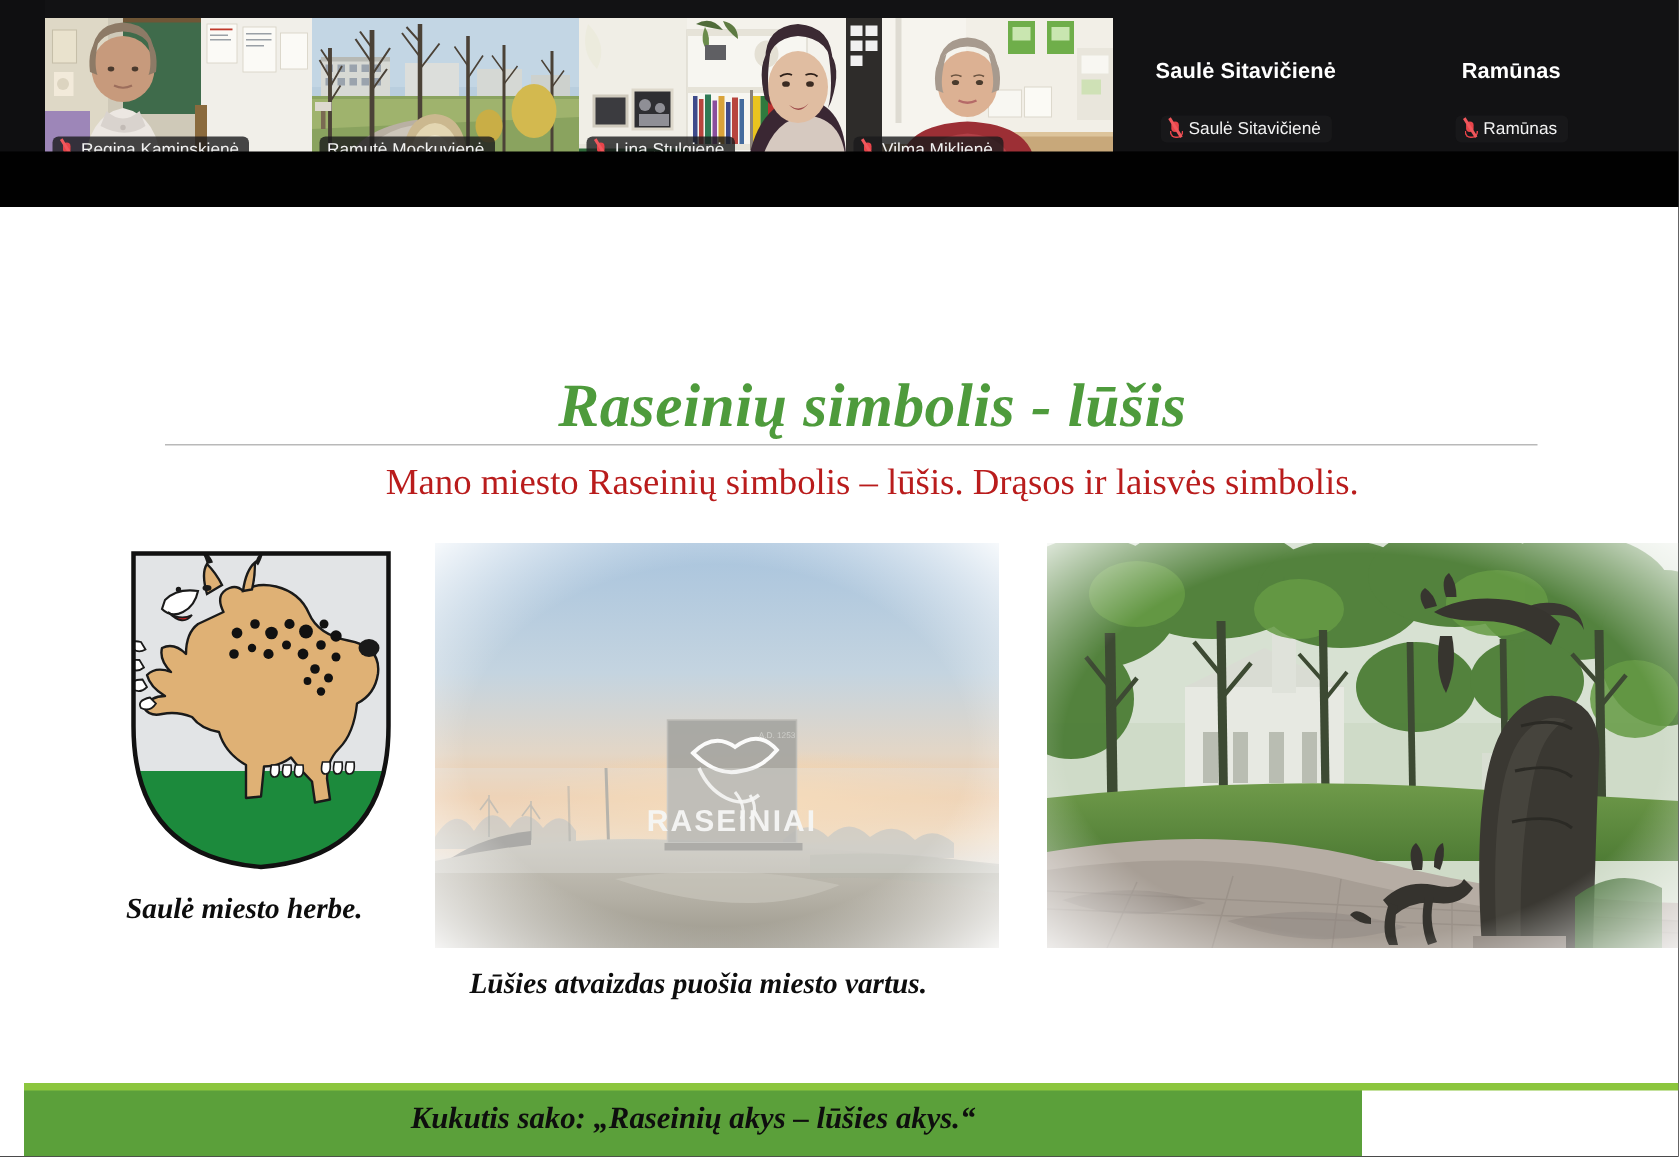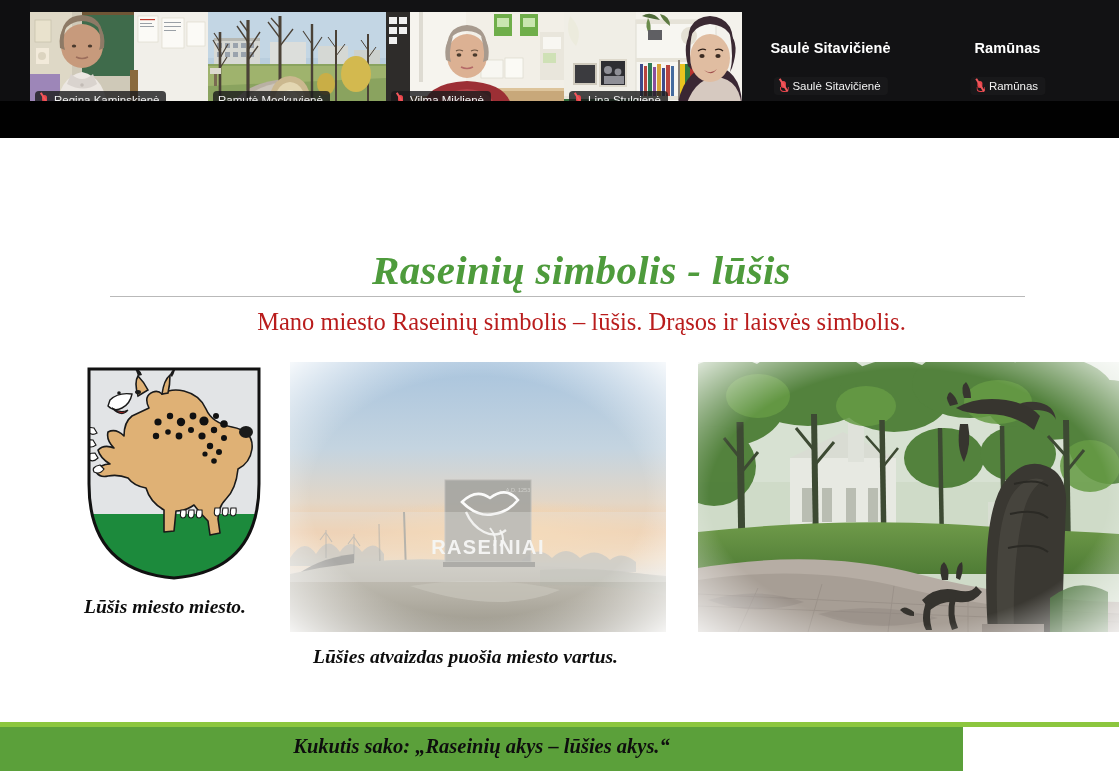--- a/index.html
+++ b/index.html
@@ -210,23 +210,23 @@
     top: 224px;
     width: 421px;
     height: 270px;
     overflow: hidden;
   }
   .park-caption { left: 756px; top: 508px; }
 
   
   .banner {
     position: absolute;
-    left: 0;
+    left: 16px;
     top: 584px;
-    width: 963px;
+    width: 892px;
     height: 49px;
     background: #5ba03a;
   }
   .banner-top-strip {
     position: absolute;
     left: 0; top: 0;
     width: 1119px;
     height: 5px;
     background: #8cc63e;
   }
@@ -339,69 +339,20 @@
           <ellipse cx="118" cy="72" rx="9" ry="11" fill="#c9ae46"></ellipse>
           <rect x="6" y="60" width="3" height="14" fill="#7a6a52"></rect>
           <rect x="2" y="56" width="11" height="6" fill="#ddd9cf"></rect>
           <path d="M60 101 q0 -36 22 -37 q22 1 22 37 z" fill="#cbb88f"></path>
           <path d="M64 101 q2 -30 18 -31 q16 1 18 31 z" fill="#e3d6b2"></path>
           <path d="M70 101 q1 -22 12 -23 q11 1 12 23 z" fill="#efe6c9"></path>
         </svg>
       </div>
       <div class="name-pill">
         <span class="nm">Ramutė Mockuvienė</span>
-      </div>
-    </div>
-
-    <div class="tile tile-video">
-      <div class="scene">
-        <svg width="178" height="101" viewBox="0 0 178 101" preserveAspectRatio="none">
-          <rect x="0" y="0" width="178" height="101" fill="#efece4"></rect>
-          <rect x="0" y="0" width="24" height="101" fill="#2e2c2a"></rect>
-          <g fill="#f0f0f0">
-            <rect x="3" y="5" width="8" height="7"></rect>
-              <rect x="13" y="5" width="8" height="7"></rect>
-            <rect x="3" y="15" width="8" height="7"></rect>
-              <rect x="13" y="15" width="8" height="7"></rect>
-            <rect x="3" y="25" width="8" height="7"></rect>
-          </g>
-          <rect x="24" y="0" width="56" height="101" fill="#f6f4ee"></rect>
-          <rect x="33" y="0" width="4" height="70" fill="#dedbd2"></rect>
-          <rect x="80" y="0" width="98" height="101" fill="#f2efe7"></rect>
-          <rect x="108" y="2" width="18" height="22" fill="#6fae4a"></rect>
-          <rect x="111" y="6" width="12" height="9" fill="#c9e6b0"></rect>
-          <rect x="134" y="2" width="18" height="22" fill="#6fae4a"></rect>
-          <rect x="137" y="6" width="12" height="9" fill="#c9e6b0"></rect>
-          <rect x="154" y="20" width="24" height="48" fill="#e9e6dc"></rect>
-          <rect x="157" y="25" width="18" height="12" fill="#f8f7f2"></rect>
-          <rect x="157" y="41" width="13" height="10" fill="#cfe1b6"></rect>
-          <rect x="95" y="48" width="22" height="18" fill="#f8f7f2" stroke="#ddd9cd" stroke-width="0.7"></rect>
-          <rect x="119" y="46" width="18" height="20" fill="#fbfaf5" stroke="#ddd9cd" stroke-width="0.7"></rect>
-          <rect x="80" y="76" width="98" height="25" fill="#c8a87a"></rect>
-          <rect x="80" y="76" width="98" height="3" fill="#ddc49b"></rect>
-          <rect x="24" y="84" width="56" height="17" fill="#bb9b6f"></rect>
-          <path d="M36 101 q0 -30 45 -32 q45 2 45 32 z" fill="#9c2f35"></path>
-          <path d="M52 101 q0 -22 29 -24 q29 2 29 24 z" fill="#b24047"></path>
-          <ellipse cx="81" cy="44" rx="20" ry="22" fill="#dcb193"></ellipse>
-          <path d="M61 42 q-1 -22 20 -23 q21 1 20 23 q2 -28 -20 -29 q-22 1 -20 29 z" fill="#a79a8e"></path>
-          <path d="M60 48 q-3 -18 7 -24 q-5 18 -2 26 z" fill="#a79a8e"></path>
-          <path d="M102 48 q3 -18 -7 -24 q5 18 2 26 z" fill="#a79a8e"></path>
-          <ellipse cx="73" cy="43" rx="2.4" ry="1.7" fill="#4a3b2d"></ellipse>
-          <ellipse cx="89" cy="43" rx="2.4" ry="1.7" fill="#4a3b2d"></ellipse>
-          <path d="M70 39 q3 -2 7 0 M85 39 q4 -2 7 0" stroke="#6b5441" stroke-width="1.1" fill="none"></path>
-          <path d="M75 55 q6 3 12 0" stroke="#b56a68" stroke-width="1.6" fill="none"></path>
-        </svg>
-      </div>
-      <div class="name-pill">
-        <span class="mic-muted">
-          <span class="body"></span>
-            <span class="stand"></span>
-            <span class="slash"></span>
-        </span>
-        <span class="nm">Vilma Miklienė</span>
       </div>
     </div>
 
     <div class="tile tile-video">
       <div class="scene">
         <svg width="178" height="101" viewBox="0 0 178 101" preserveAspectRatio="none">
           <rect x="0" y="0" width="178" height="101" fill="#f4f2ec"></rect>
           <rect x="0" y="0" width="72" height="101" fill="#f0eee6"></rect>
           <path d="M6 4 q14 14 6 30 q-12 -12 -6 -30 z" fill="#ecebdd"></path>
           <rect x="72" y="8" width="80" height="93" fill="#f7f6f1" stroke="#dedbd1" stroke-width="1"></rect>
@@ -451,20 +402,69 @@
       <div class="name-pill">
         <span class="mic-muted">
           <span class="body"></span>
             <span class="stand"></span>
             <span class="slash"></span>
         </span>
         <span class="nm">Lina Stulgienė</span>
       </div>
     </div>
 
+    <div class="tile tile-video">
+      <div class="scene">
+        <svg width="178" height="101" viewBox="0 0 178 101" preserveAspectRatio="none">
+          <rect x="0" y="0" width="178" height="101" fill="#efece4"></rect>
+          <rect x="0" y="0" width="24" height="101" fill="#2e2c2a"></rect>
+          <g fill="#f0f0f0">
+            <rect x="3" y="5" width="8" height="7"></rect>
+              <rect x="13" y="5" width="8" height="7"></rect>
+            <rect x="3" y="15" width="8" height="7"></rect>
+              <rect x="13" y="15" width="8" height="7"></rect>
+            <rect x="3" y="25" width="8" height="7"></rect>
+          </g>
+          <rect x="24" y="0" width="56" height="101" fill="#f6f4ee"></rect>
+          <rect x="33" y="0" width="4" height="70" fill="#dedbd2"></rect>
+          <rect x="80" y="0" width="98" height="101" fill="#f2efe7"></rect>
+          <rect x="108" y="2" width="18" height="22" fill="#6fae4a"></rect>
+          <rect x="111" y="6" width="12" height="9" fill="#c9e6b0"></rect>
+          <rect x="134" y="2" width="18" height="22" fill="#6fae4a"></rect>
+          <rect x="137" y="6" width="12" height="9" fill="#c9e6b0"></rect>
+          <rect x="154" y="20" width="24" height="48" fill="#e9e6dc"></rect>
+          <rect x="157" y="25" width="18" height="12" fill="#f8f7f2"></rect>
+          <rect x="157" y="41" width="13" height="10" fill="#cfe1b6"></rect>
+          <rect x="95" y="48" width="22" height="18" fill="#f8f7f2" stroke="#ddd9cd" stroke-width="0.7"></rect>
+          <rect x="119" y="46" width="18" height="20" fill="#fbfaf5" stroke="#ddd9cd" stroke-width="0.7"></rect>
+          <rect x="80" y="76" width="98" height="25" fill="#c8a87a"></rect>
+          <rect x="80" y="76" width="98" height="3" fill="#ddc49b"></rect>
+          <rect x="24" y="84" width="56" height="17" fill="#bb9b6f"></rect>
+          <path d="M36 101 q0 -30 45 -32 q45 2 45 32 z" fill="#9c2f35"></path>
+          <path d="M52 101 q0 -22 29 -24 q29 2 29 24 z" fill="#b24047"></path>
+          <ellipse cx="81" cy="44" rx="20" ry="22" fill="#dcb193"></ellipse>
+          <path d="M61 42 q-1 -22 20 -23 q21 1 20 23 q2 -28 -20 -29 q-22 1 -20 29 z" fill="#a79a8e"></path>
+          <path d="M60 48 q-3 -18 7 -24 q-5 18 -2 26 z" fill="#a79a8e"></path>
+          <path d="M102 48 q3 -18 -7 -24 q5 18 2 26 z" fill="#a79a8e"></path>
+          <ellipse cx="73" cy="43" rx="2.4" ry="1.7" fill="#4a3b2d"></ellipse>
+          <ellipse cx="89" cy="43" rx="2.4" ry="1.7" fill="#4a3b2d"></ellipse>
+          <path d="M70 39 q3 -2 7 0 M85 39 q4 -2 7 0" stroke="#6b5441" stroke-width="1.1" fill="none"></path>
+          <path d="M75 55 q6 3 12 0" stroke="#b56a68" stroke-width="1.6" fill="none"></path>
+        </svg>
+      </div>
+      <div class="name-pill">
+        <span class="mic-muted">
+          <span class="body"></span>
+            <span class="stand"></span>
+            <span class="slash"></span>
+        </span>
+        <span class="nm">Vilma Miklienė</span>
+      </div>
+    </div>
+
     <div class="audio-parts">
       <div class="audio-tile" style="width:177px">
         <div class="big-name">Saulė Sitavičienė</div>
         <div class="name-pill">
           <span class="mic-muted">
             <span class="body"></span>
               <span class="stand"></span>
               <span class="slash"></span>
           </span>
           <span class="nm">Saulė Sitavičienė</span>
@@ -551,21 +551,21 @@
             <path d="M103 144 q-2 8 2 8 q4 0 3 -8 z"></path>
             <path d="M111 144 q-2 8 2 8 q4 0 3 -8 z"></path>
             <path d="M129 142 q-2 8 2 8 q4 0 3 -8 z"></path>
             <path d="M137 142 q-2 8 2 8 q4 0 3 -8 z"></path>
             <path d="M145 142 q-2 8 2 8 q4 0 3 -8 z"></path>
           </g>
         </g>
         <path d="M3 3 H173 V118 Q173 205 88 212 Q3 205 3 118 Z" fill="none" stroke="#111111" stroke-width="3"></path>
       </svg>
     </div>
-    <div class="caption coa-caption">Lūšis miesto miesto.</div>
+    <div class="caption coa-caption">Saulė miesto herbe.</div>
 
     <div class="photo-gate">
       <svg width="376" height="270" viewBox="0 0 376 270" preserveAspectRatio="none">
         <defs>
           <linearGradient id="skyG" x1="0" y1="0" x2="0" y2="1">
             <stop offset="0%" stop-color="#a9c4dd"></stop>
             <stop offset="32%" stop-color="#c4d4e0"></stop>
             <stop offset="52%" stop-color="#e3d6c6"></stop>
             <stop offset="63%" stop-color="#f3c9a0"></stop>
             <stop offset="72%" stop-color="#f6d9b8"></stop>

